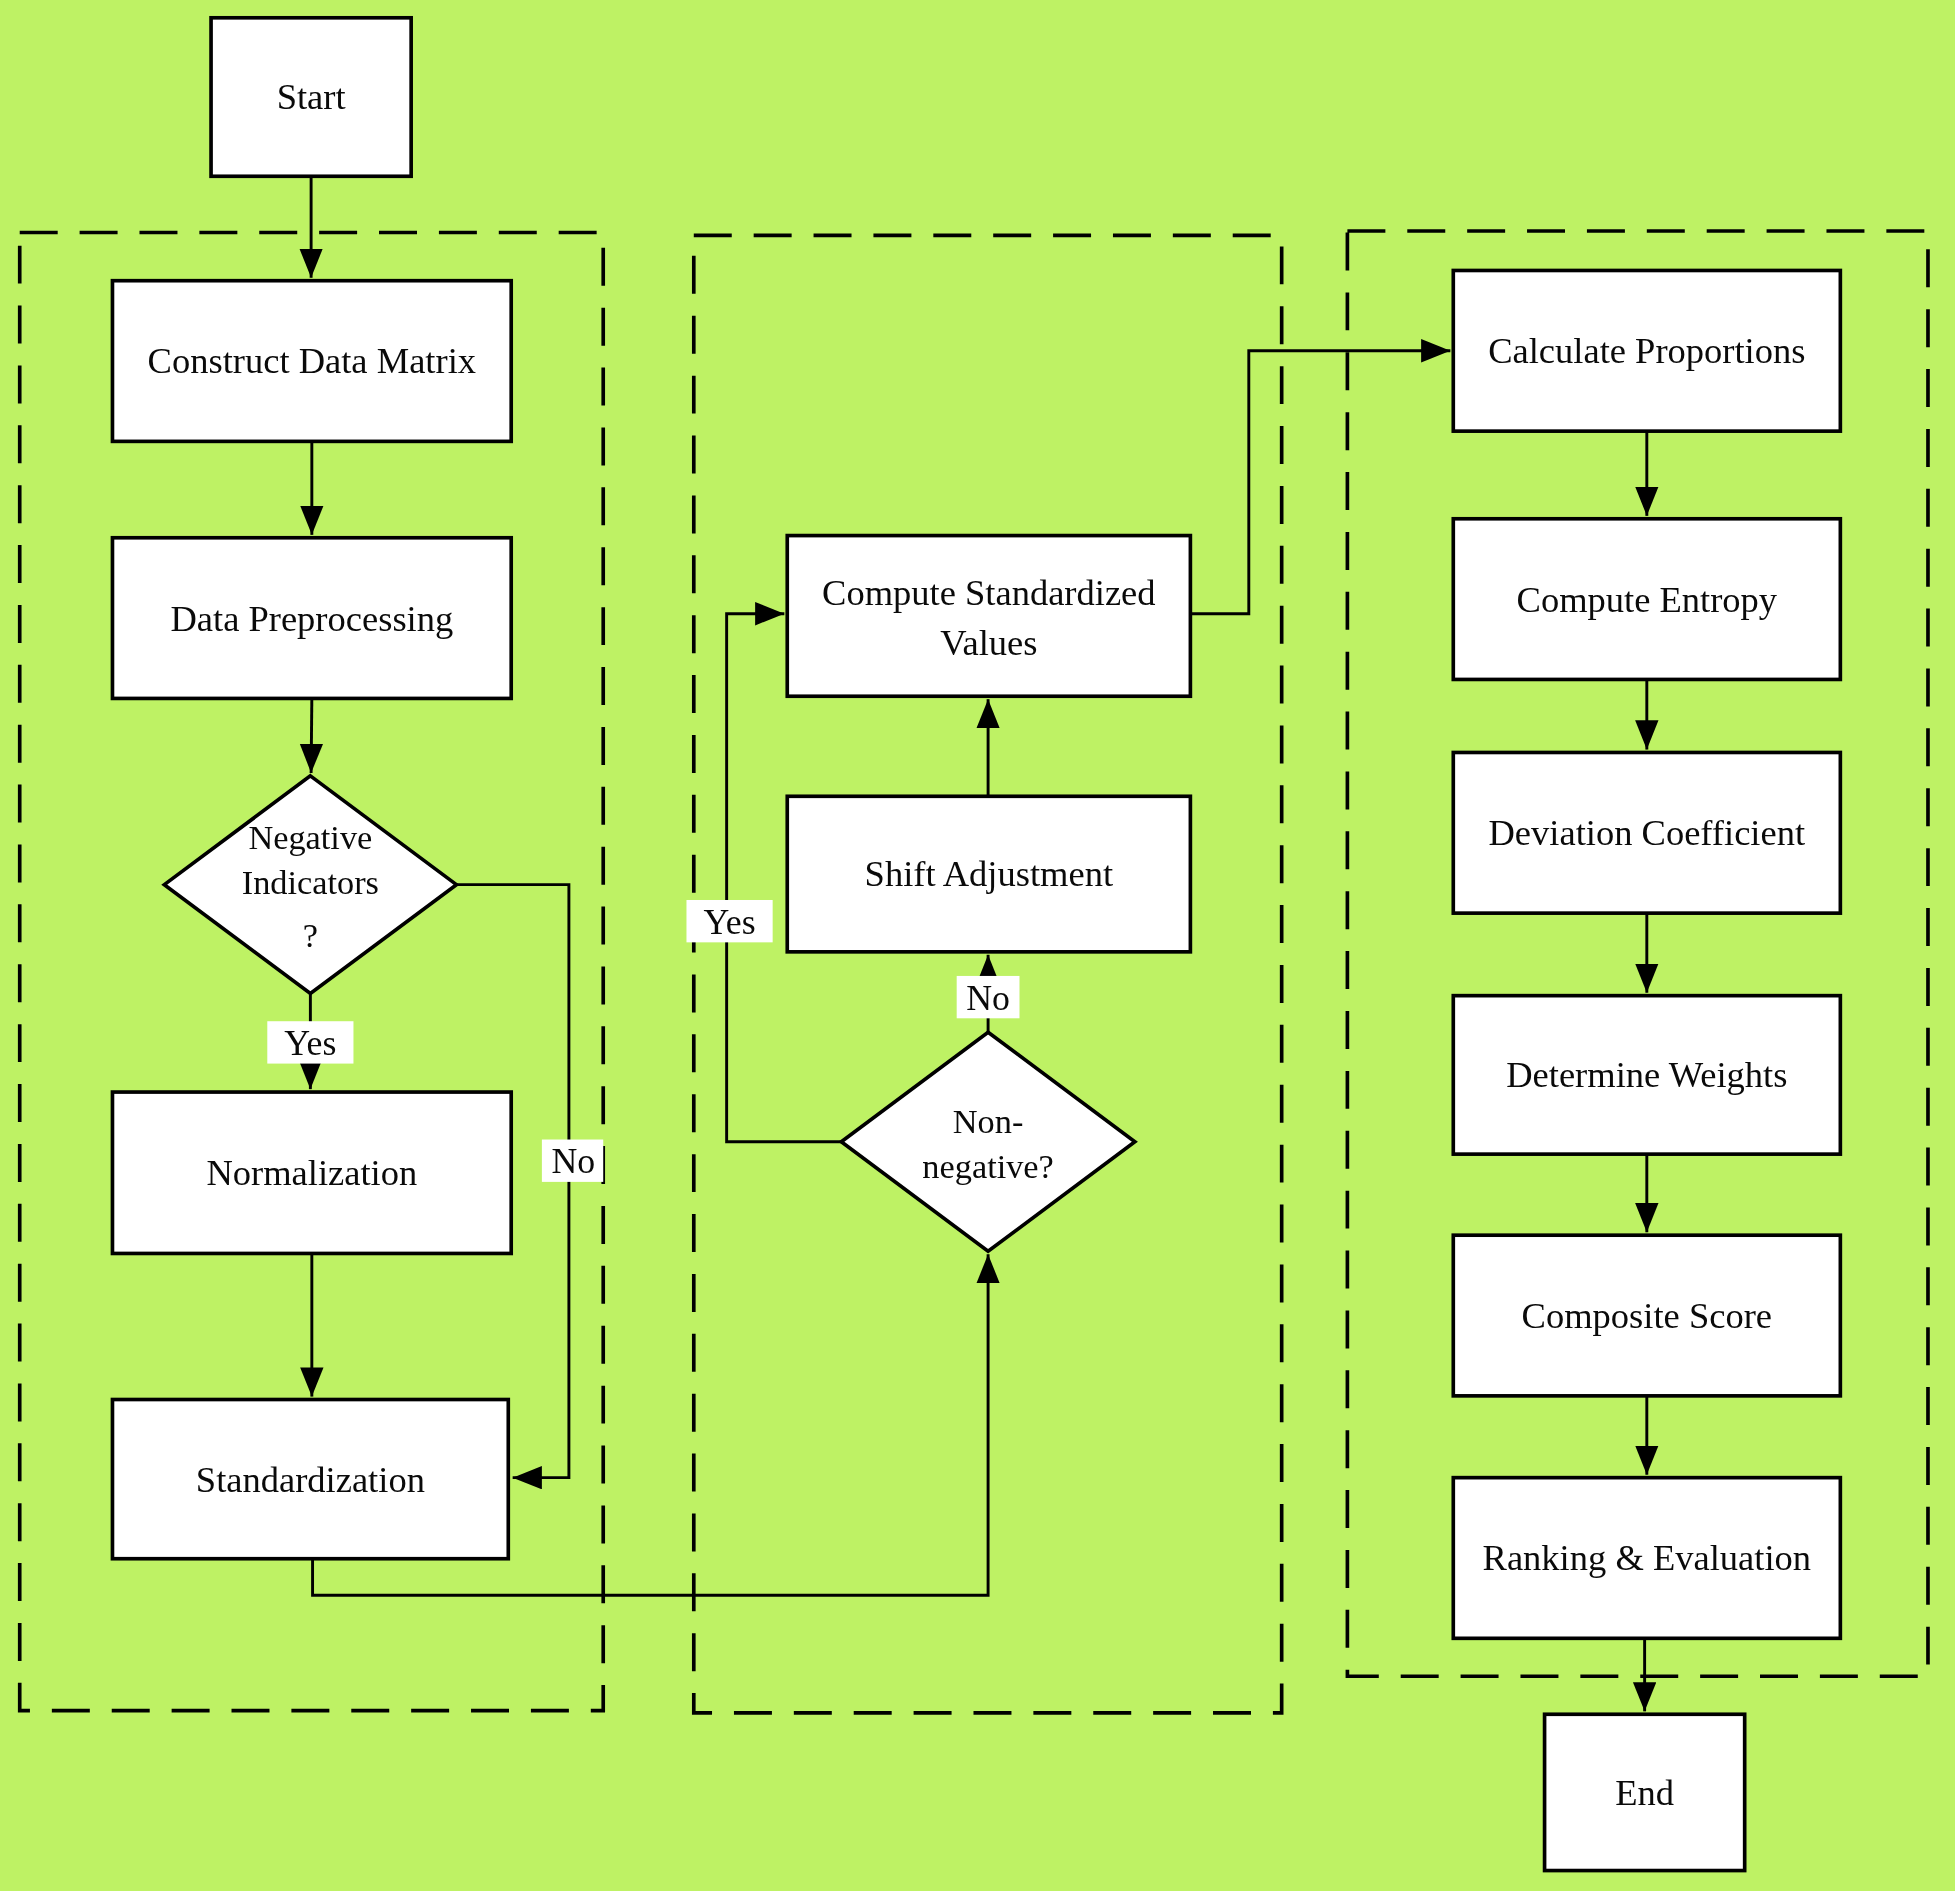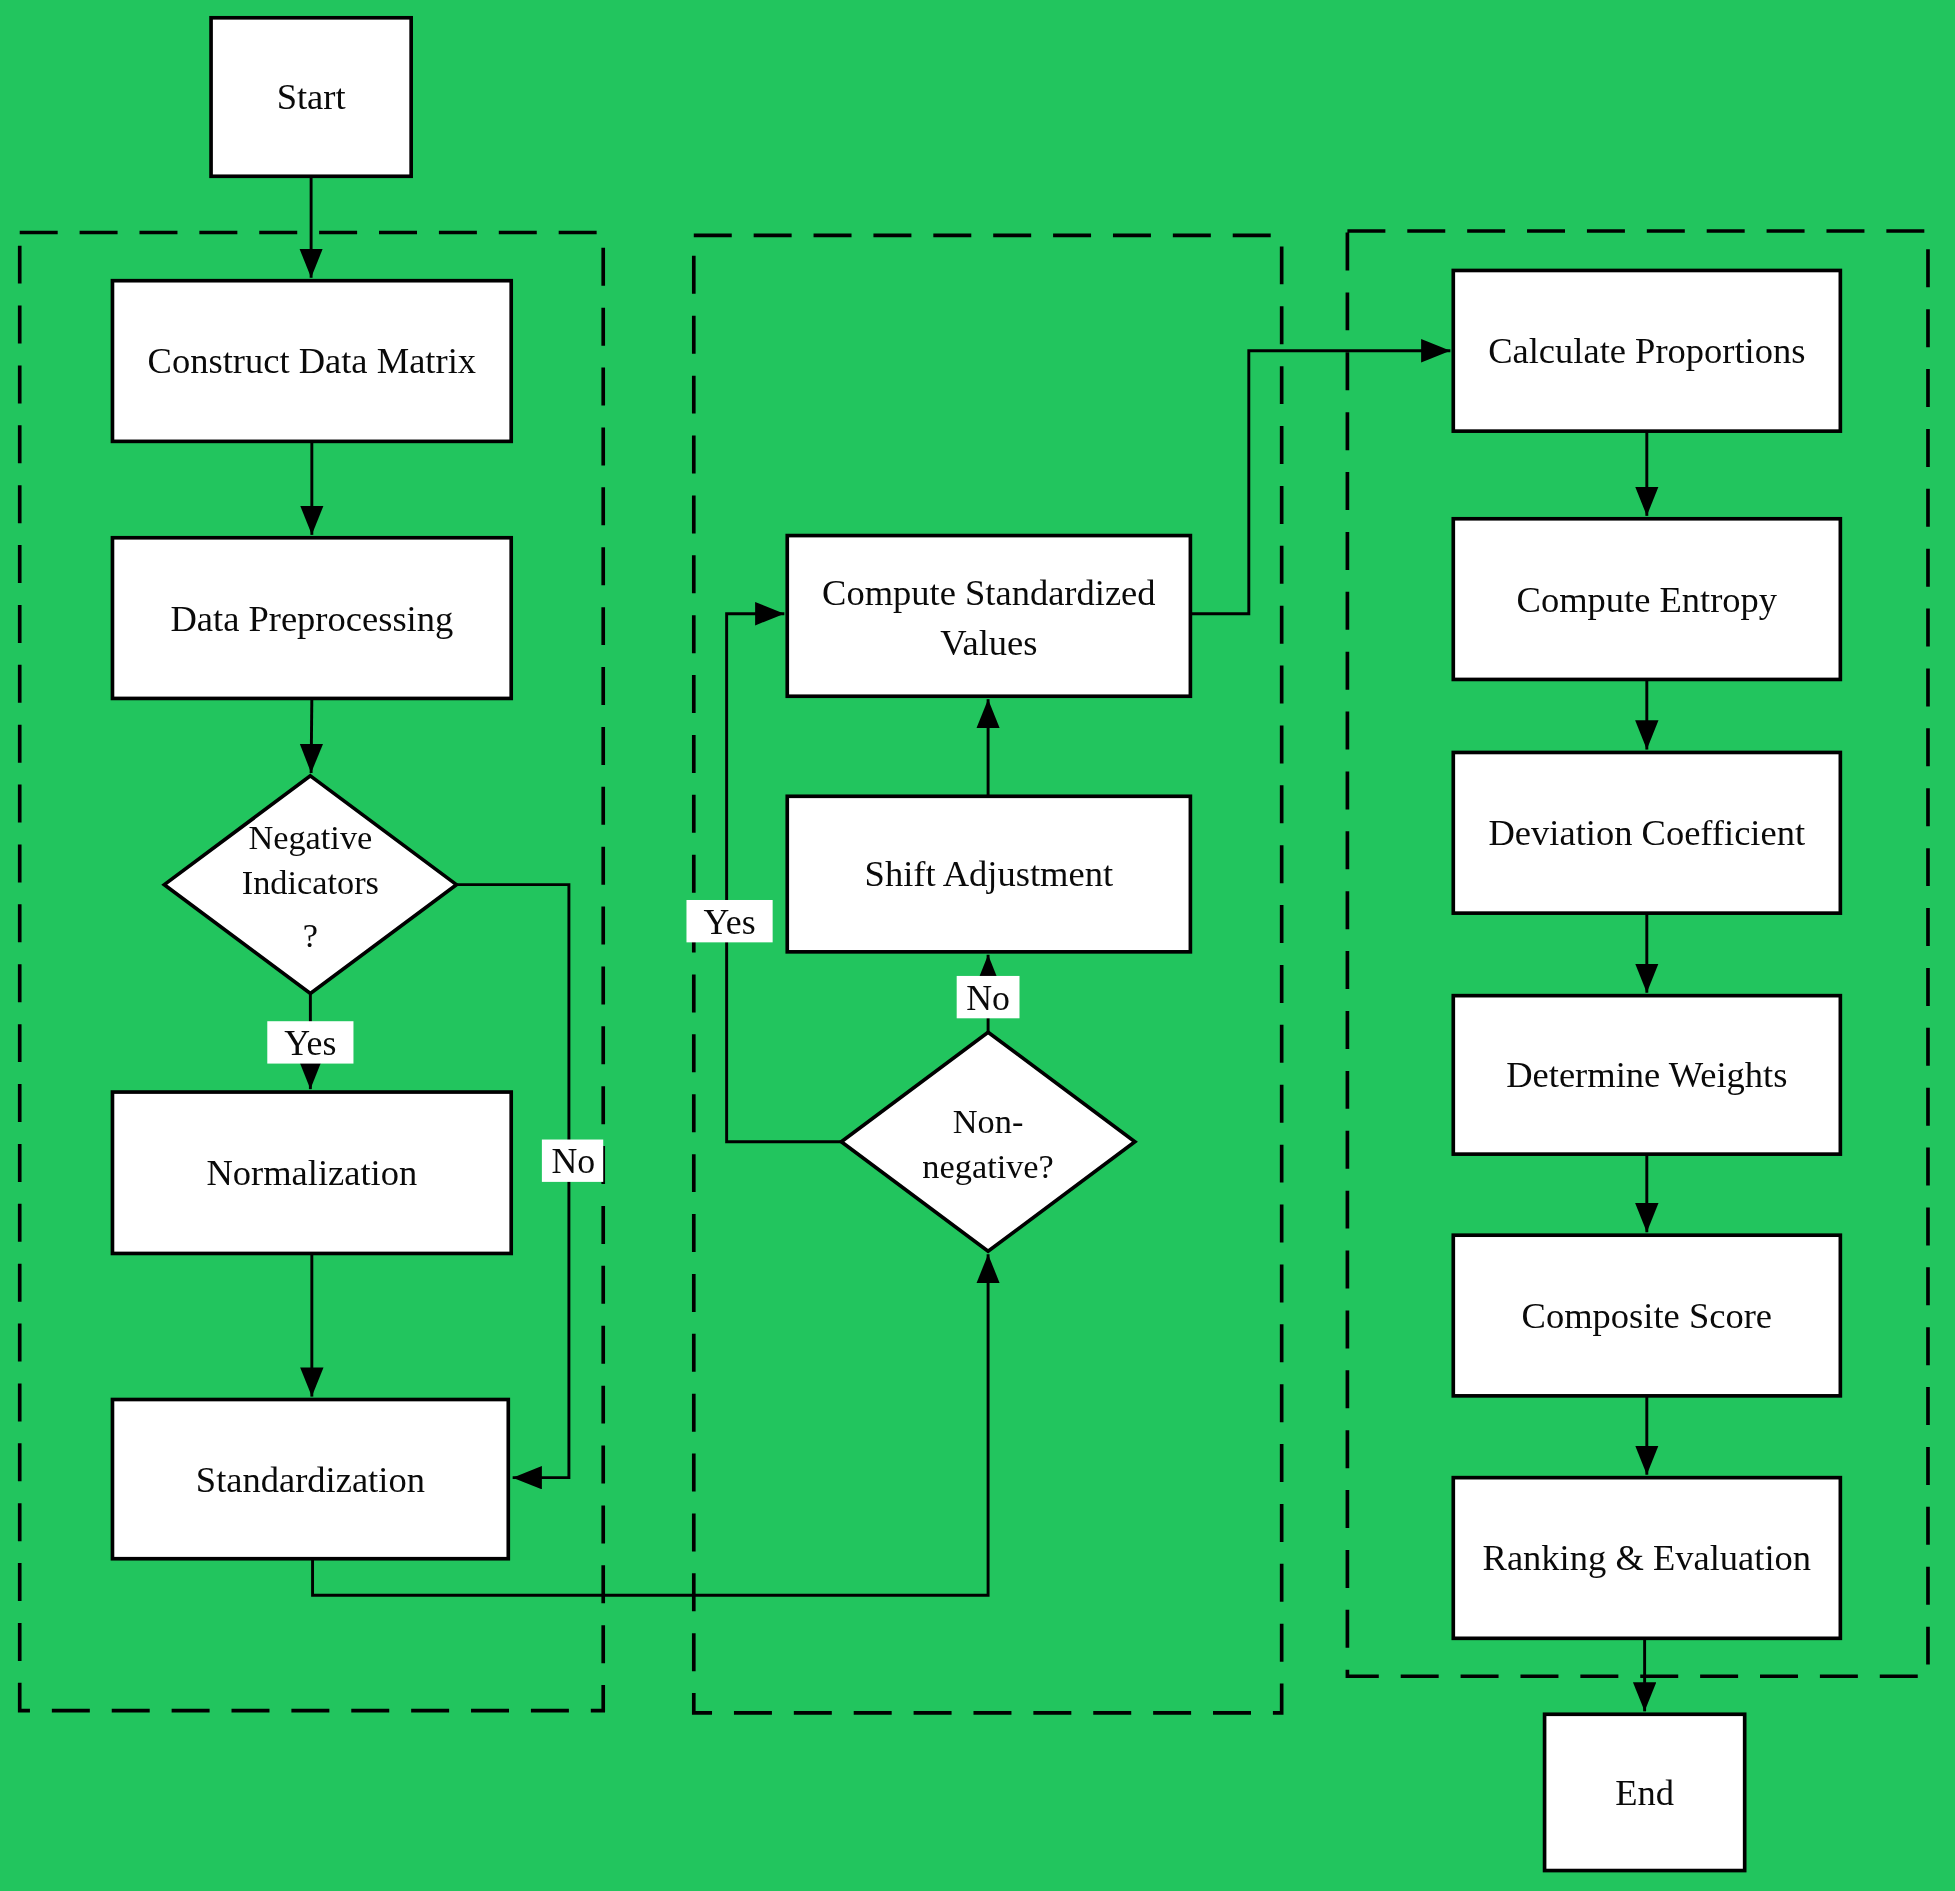--- a/index.html
+++ b/index.html
@@ -4,21 +4,21 @@
 <style>
   html, body {
     margin: 0;
     padding: 0;
     background: #ffffff;
   }
   .stage {
     width: 1955px;
     height: 1892px;
     position: relative;
-    background: #22c55e;
+    background: #bef264;
   }
   svg { display: block; }
   .node-rect {
     fill: #ffffff;
     stroke: #000000;
     stroke-width: 5;
   }
   .diamond {
     fill: #ffffff;
     stroke: #000000;

